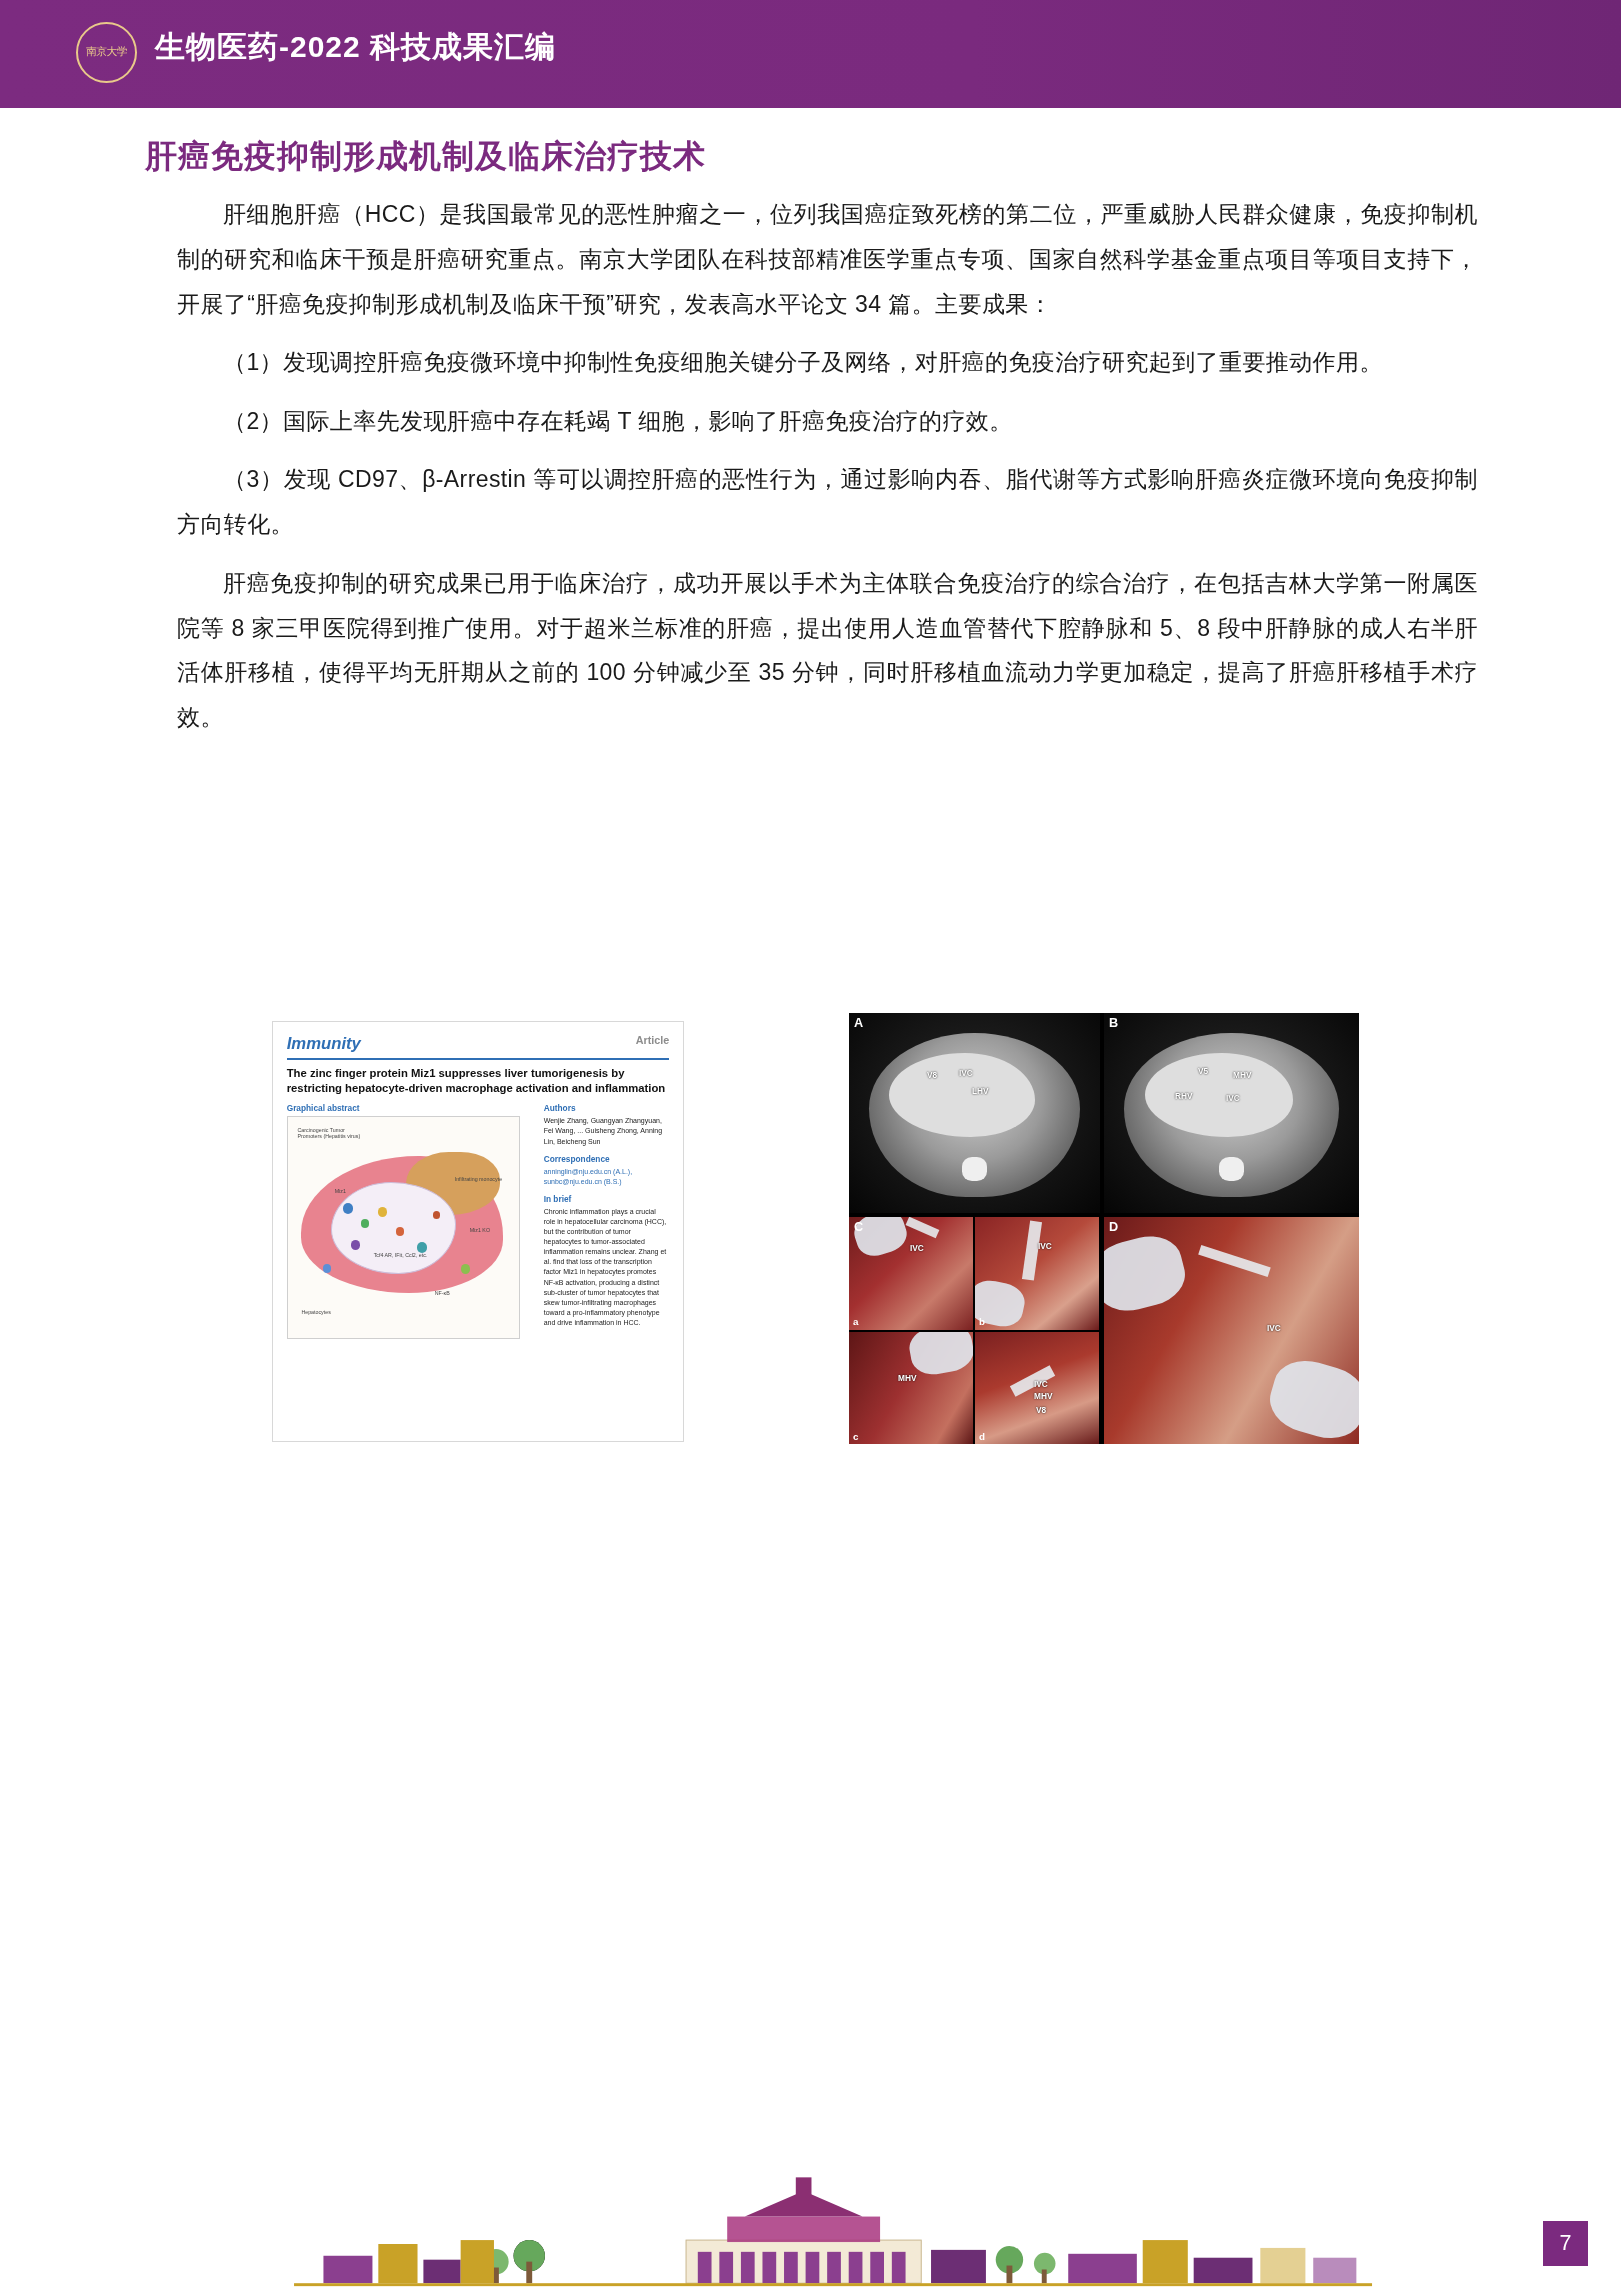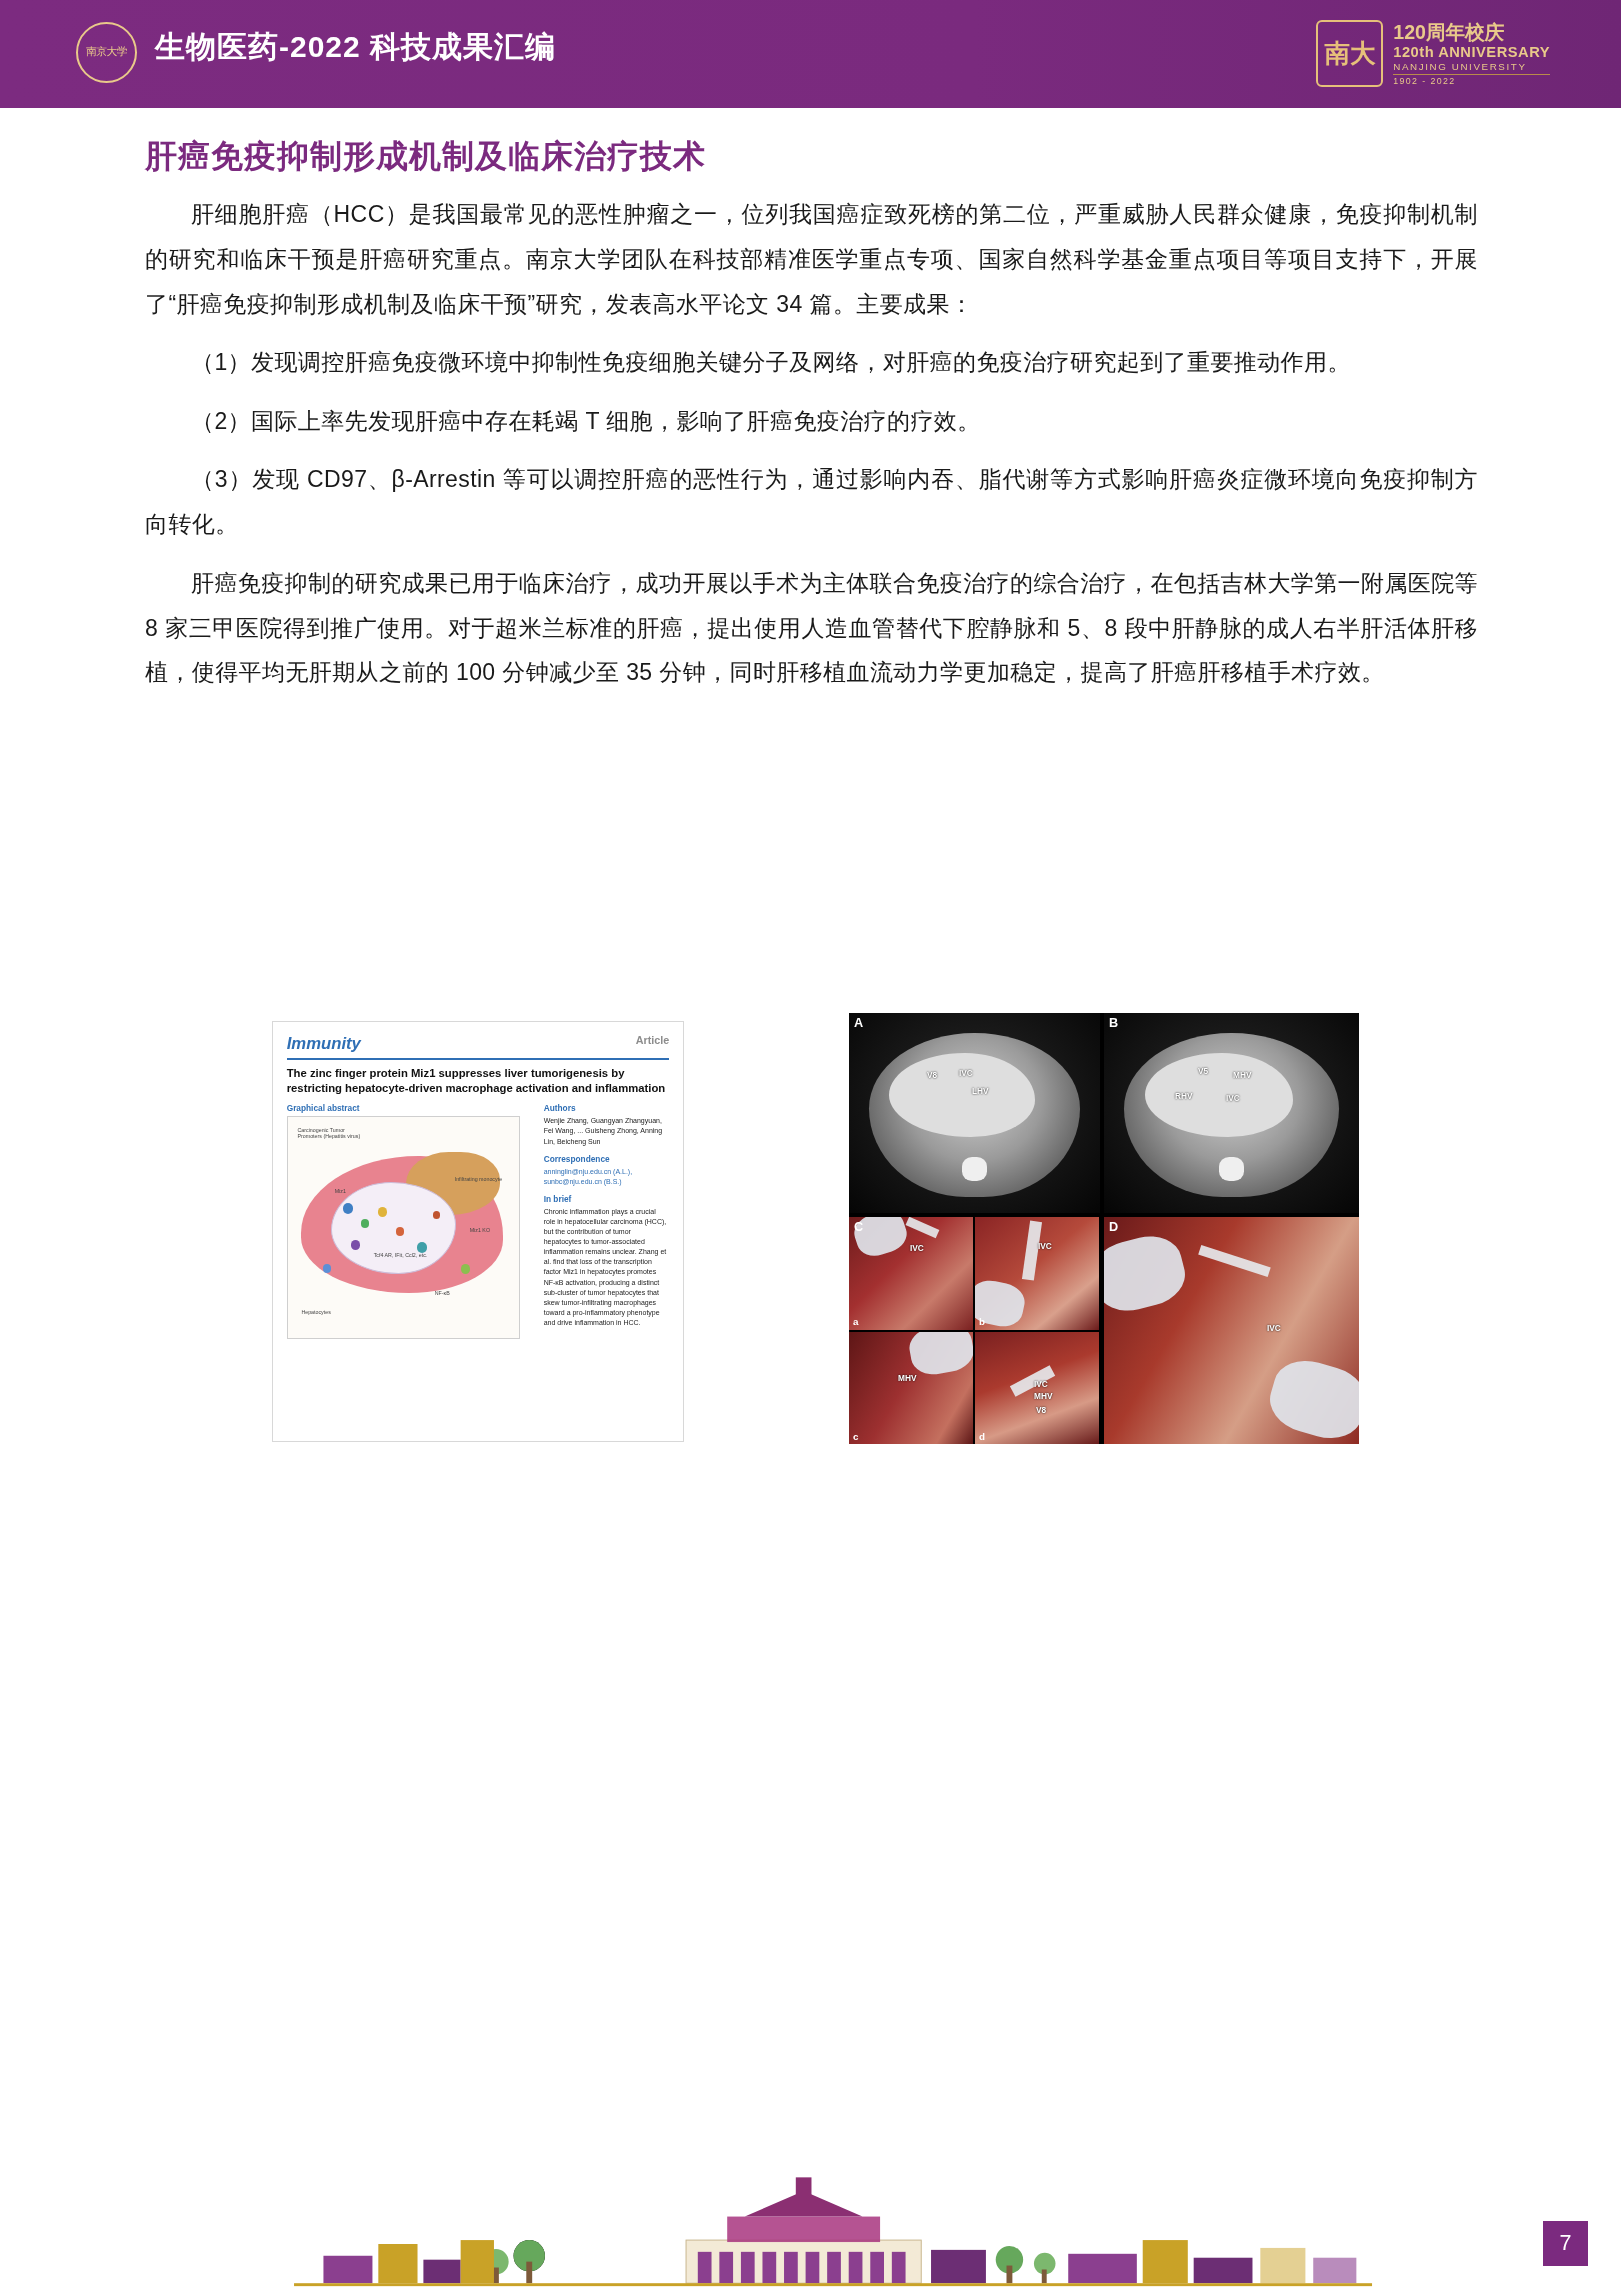--- a/index.html
+++ b/index.html
@@ -106,21 +106,21 @@
     width: 1333px;
   }
   .para {
     font-size: 23px;
     color: #1a1a1a;
     line-height: 1.95;
     text-align: justify;
     margin: 0 0 13.7px 0;
     letter-spacing: 0.4px;
   }
-  .para.indent { text-indent: 2em; }
+  .para.indent { text-indent: 2em; margin-left: 32px; }
 
   
   .figures {
     position: absolute;
     top: 1019px;
     left: 0;
     width: 1621px;
     height: 412px;
   }
 
@@ -307,29 +307,20 @@
     align-items: center;
     justify-content: center;
   }
 </style>
 </head>
 <body>
 
 <div class="header-band">
   <div class="header-seal">南京大学</div>
   <div class="header-title">生物医药-2022 科技成果汇编</div>
-  <div class="header-anniv">
-    <div class="anniv-mark">南大</div>
-    <div class="anniv-text">
-      <div class="anniv-cn">120周年校庆</div>
-      <div class="anniv-en1">120th ANNIVERSARY</div>
-      <div class="anniv-en2">NANJING UNIVERSITY</div>
-      <div class="anniv-years">1902 - 2022</div>
-    </div>
-  </div>
 </div>
 
 <div class="content">
 
   <div class="doc-title">肝癌免疫抑制形成机制及临床治疗技术</div>
 
   <div class="paras">
     <p class="para indent">肝细胞肝癌（HCC）是我国最常见的恶性肿瘤之一，位列我国癌症致死榜的第二位，严重威胁人民群众健康，免疫抑制机制的研究和临床干预是肝癌研究重点。南京大学团队在科技部精准医学重点专项、国家自然科学基金重点项目等项目支持下，开展了“肝癌免疫抑制形成机制及临床干预”研究，发表高水平论文 34 篇。主要成果：</p>
     <p class="para indent">（1）发现调控肝癌免疫微环境中抑制性免疫细胞关键分子及网络，对肝癌的免疫治疗研究起到了重要推动作用。</p>
     <p class="para indent">（2）国际上率先发现肝癌中存在耗竭 T 细胞，影响了肝癌免疫治疗的疗效。</p>

